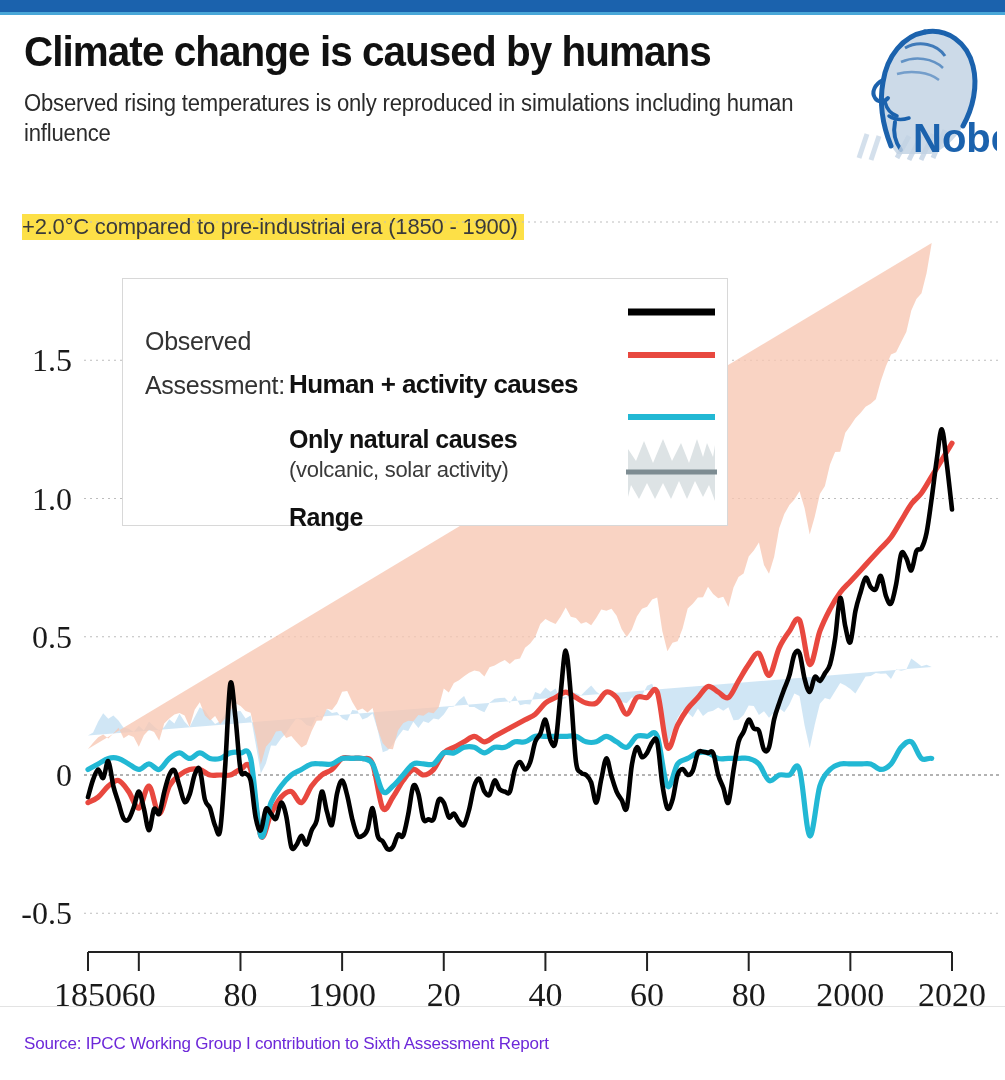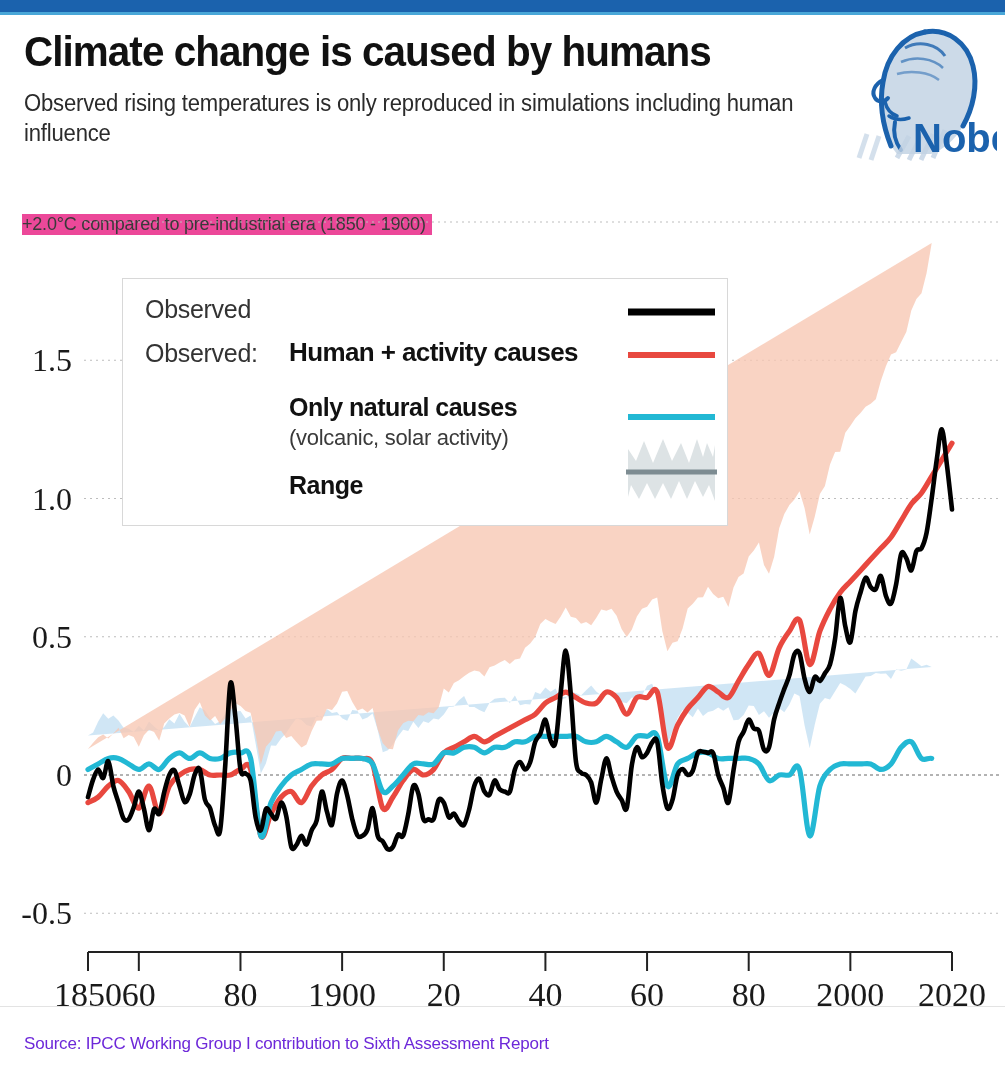--- a/index.html
+++ b/index.html
@@ -33,30 +33,30 @@
   
   .nobel{position:absolute;left:845px;top:18px;width:152px;height:150px;}
   .nobel svg{display:block;}
 
   
   .chartwrap{position:absolute;left:0;top:196px;width:1005px;height:810px;}
   .chartwrap svg{display:block;}
 
   .axis-note{
     position:absolute;left:22px;top:214px;
-    font-size:18px;color:#3a3a3a;letter-spacing:-0.2px;
-    white-space:nowrap;background:#ec4899;padding-right:6px;
+    font-size:22px;color:#3a3a3a;letter-spacing:-0.2px;
+    white-space:nowrap;background:#fde047;padding-right:6px;
   }
 
   
   .legend{
     position:absolute;left:122px;top:278px;width:606px;height:248px;
     background:#ffffff;border:1px solid #d8d8d8;box-sizing:border-box;
   }
-  .legend .row{position:absolute;}
+  .legend .row{position:absolute;margin-top:32px;}
   .lg-observed{left:22px;top:16px;font-size:25px;color:#333;letter-spacing:-0.3px;}
   .lg-simulated{left:22px;top:60px;font-size:25px;color:#333;letter-spacing:-0.3px;}
   .lg-human{left:166px;top:58px;font-size:26px;color:#111;font-weight:bold;letter-spacing:-0.6px;}
   .lg-onlynat{left:166px;top:114px;font-size:25px;color:#111;font-weight:bold;letter-spacing:-0.5px;}
   .lg-onlynat-sub{left:166px;top:146px;font-size:22px;color:#3a3a3a;letter-spacing:-0.3px;}
   .lg-range{left:166px;top:192px;font-size:25px;color:#111;font-weight:bold;letter-spacing:-0.5px;}
   .swatches{position:absolute;left:0;top:0;width:606px;height:248px;pointer-events:none;}
 
   
   .footer-rule{position:absolute;left:0;top:1006px;width:1005px;height:1px;background:#e3e3e3;}
@@ -153,21 +153,21 @@
 
   <div class="legend">
     <svg class="swatches" width="606" height="248">
       <line x1="505" y1="33" x2="592" y2="33" stroke="#000000" stroke-width="7"></line>
       <line x1="505" y1="76" x2="592" y2="76" stroke="#e8483f" stroke-width="6"></line>
       <line x1="505" y1="138" x2="592" y2="138" stroke="#22b8d4" stroke-width="6"></line>
       <path d="M505 196 L505 170 L513 182 L521 162 L530 184 L540 160 L549 182 L558 164 L566 184 L574 160 L580 178 L584 164 L590 178 L592 166 L592 222 L586 206 L580 218 L572 202 L564 220 L556 202 L548 220 L540 204 L532 220 L524 204 L516 220 L508 206 L505 218 Z" fill="#dde3e5"></path>
       <line x1="503" y1="193" x2="594" y2="193" stroke="#7d8c92" stroke-width="5"></line>
     </svg>
     <div class="row lg-observed">Observed</div>
-    <div class="row lg-simulated">Observed:</div>
+    <div class="row lg-simulated">Assessment:</div>
     <div class="row lg-human">Human + activity causes</div>
     <div class="row lg-onlynat-sub">(volcanic, solar activity)</div>
     <div class="row lg-onlynat">Only natural causes</div>
     <div class="row lg-range">Range</div>
   </div>
 
   <div class="footer-rule"></div>
   <div class="source">Source: IPCC Working Group I contribution to Sixth Assessment Report</div>
 
 </div>

